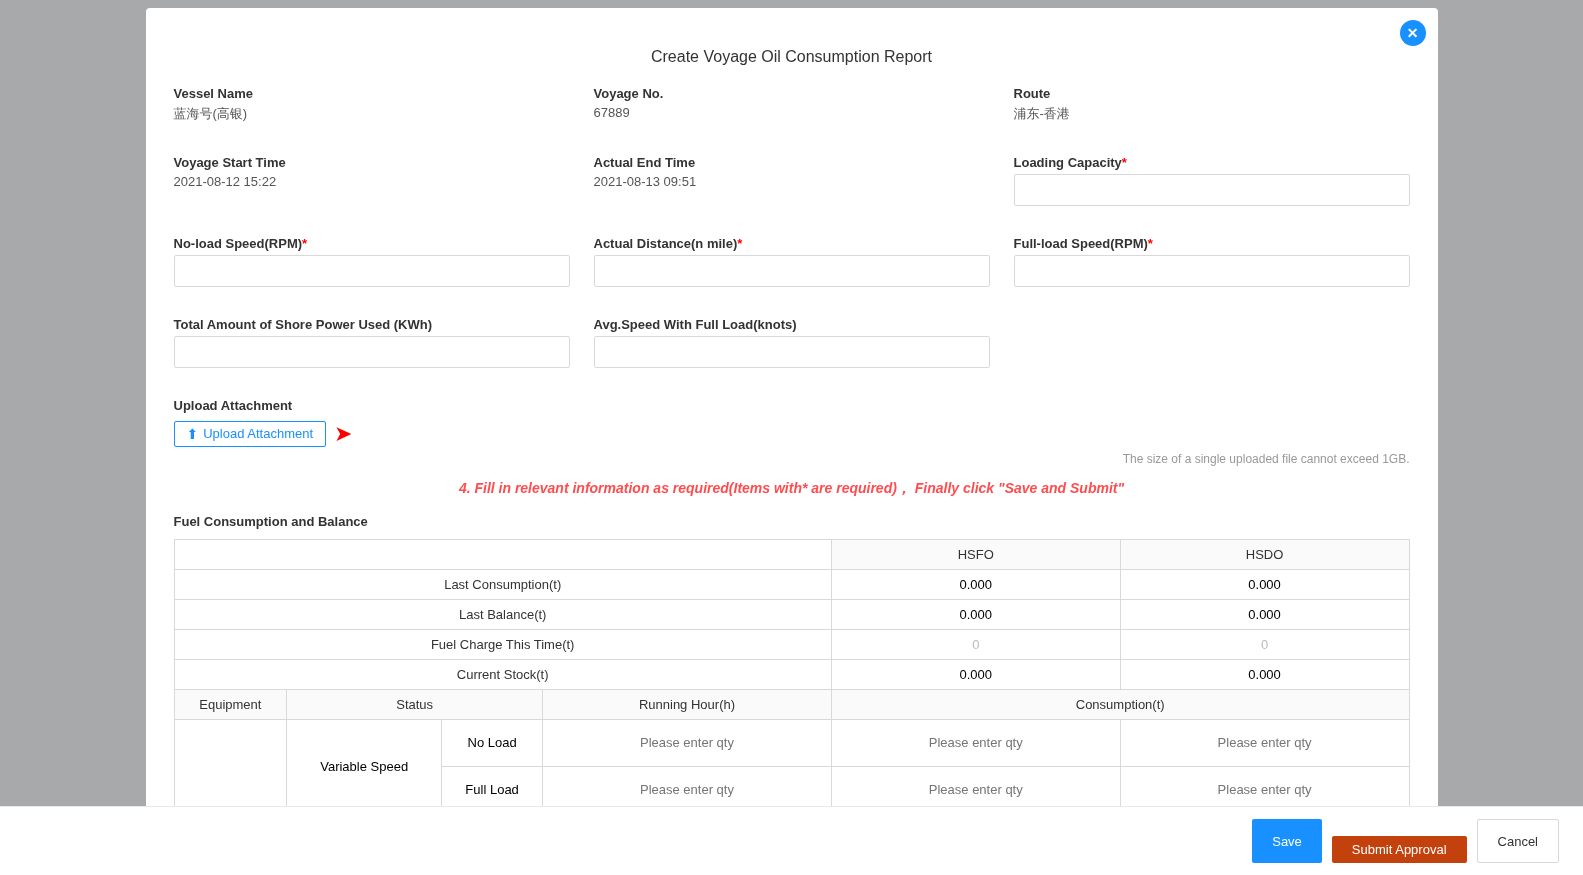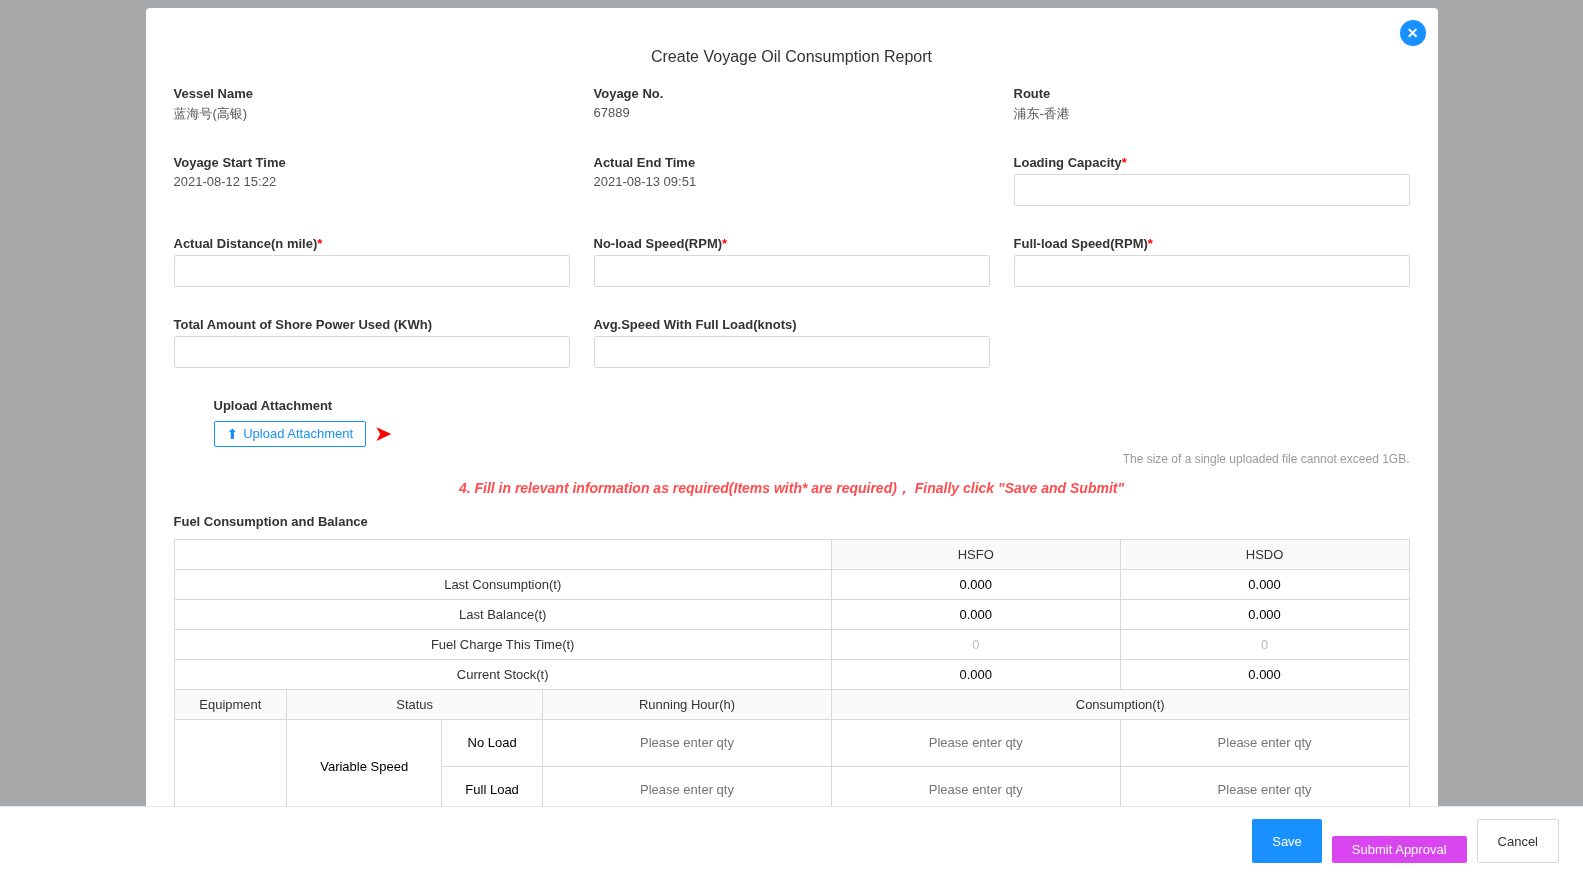--- a/index.html
+++ b/index.html
@@ -80,21 +80,20 @@
       width: 100%;
       height: 32px;
       border: 1px solid #d9d9d9;
       border-radius: 2px;
       padding: 0 8px;
       font-size: 13px;
       outline: none;
     }
     .upload-section {
       margin-bottom: 14px;
-      margin-left: 40px;
     }
     .upload-label {
       font-size: 13px;
       font-weight: bold;
       color: #333;
       margin-bottom: 8px;
     }
     .upload-btn {
       display: inline-flex;
       align-items: center;
@@ -171,21 +170,21 @@
     .btn-save {
       background: #1890ff;
       color: #fff;
       border: none;
       padding: 6px 20px;
       border-radius: 2px;
       cursor: pointer;
       font-size: 13px;
     }
     .btn-submit {
-      background: #d946ef;
+      background: #c2410c;
       color: #fff;
       border: none;
       padding: 6px 20px;
       border-radius: 2px;
       cursor: pointer;
       font-size: 13px;
       margin-top: 17px;
     }
     .btn-cancel {
       background: #fff;
@@ -245,27 +244,27 @@
         <div class="field-label">
           <span>Loading Capacity</span><span class="required">*</span>
         </div>
         <input type="text" class="field-input" style="">
       </div>
     </div>
 
     <div class="form-grid">
       <div class="field-group">
         <div class="field-label">
+          <span>No-load Speed(RPM)</span><span class="required">*</span>
+        </div>
+        <input type="text" class="field-input" style="">
+      </div>
+      <div class="field-group">
+        <div class="field-label">
           <span>Actual Distance(n mile)</span><span class="required">*</span>
-        </div>
-        <input type="text" class="field-input" style="">
-      </div>
-      <div class="field-group">
-        <div class="field-label">
-          <span>No-load Speed(RPM)</span><span class="required">*</span>
         </div>
         <input type="text" class="field-input" style="">
       </div>
       <div class="field-group">
         <div class="field-label">
           <span>Full-load Speed(RPM)</span><span class="required">*</span>
         </div>
         <input type="text" class="field-input" style="">
       </div>
     </div>

